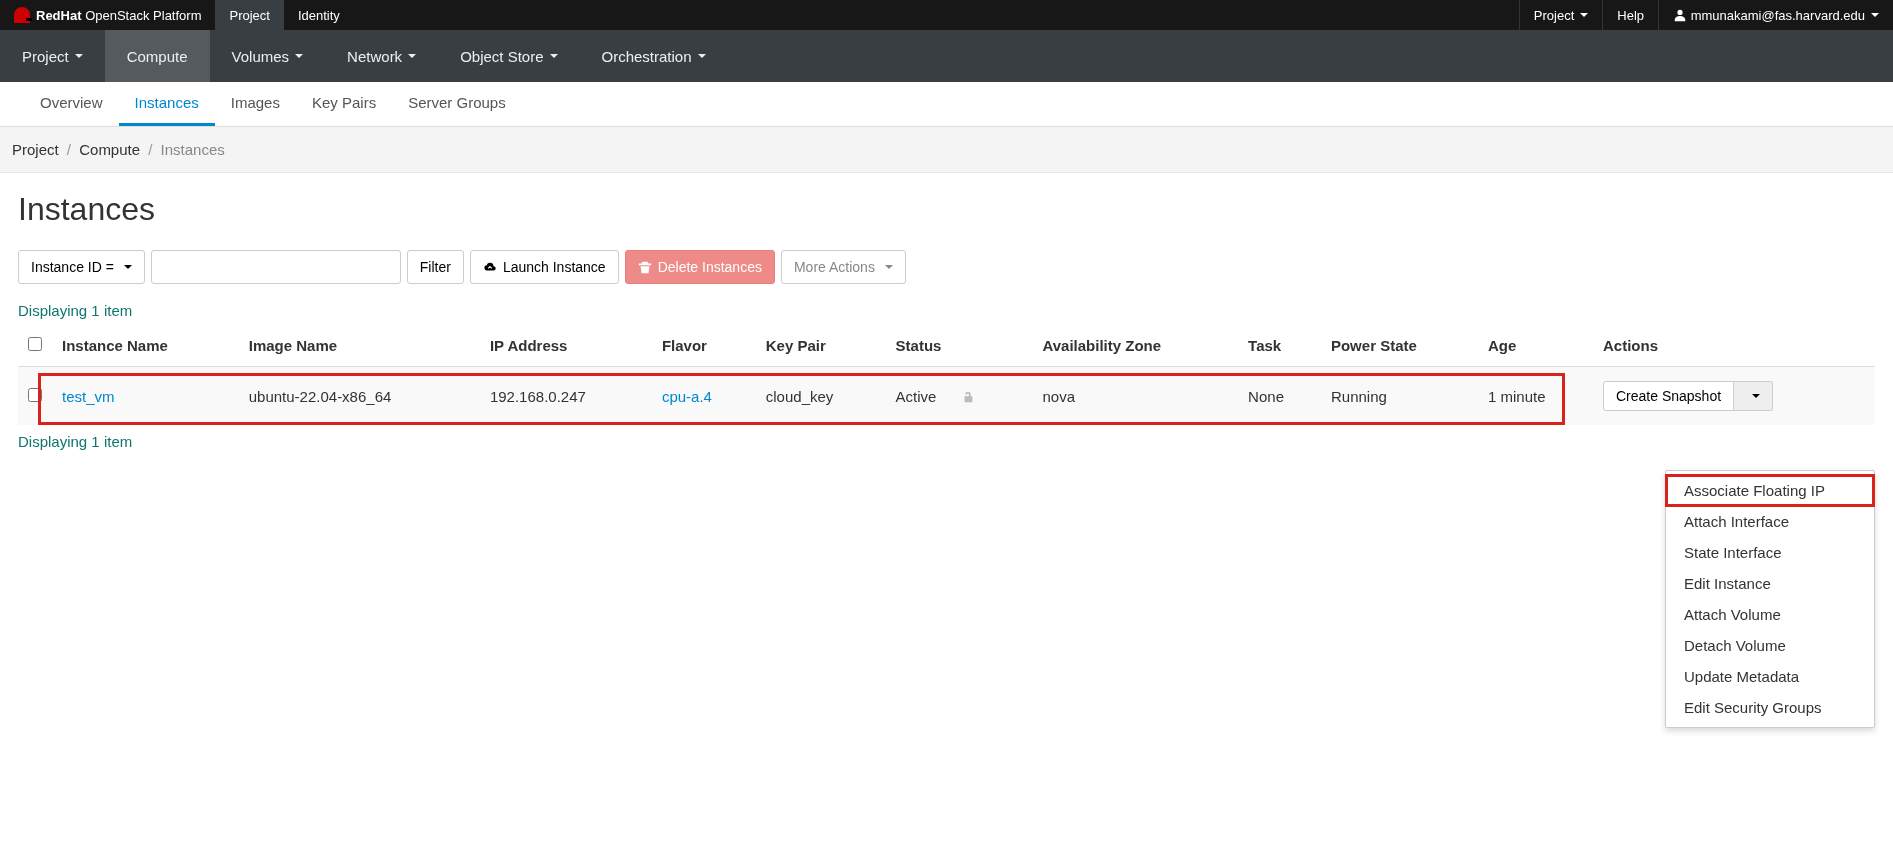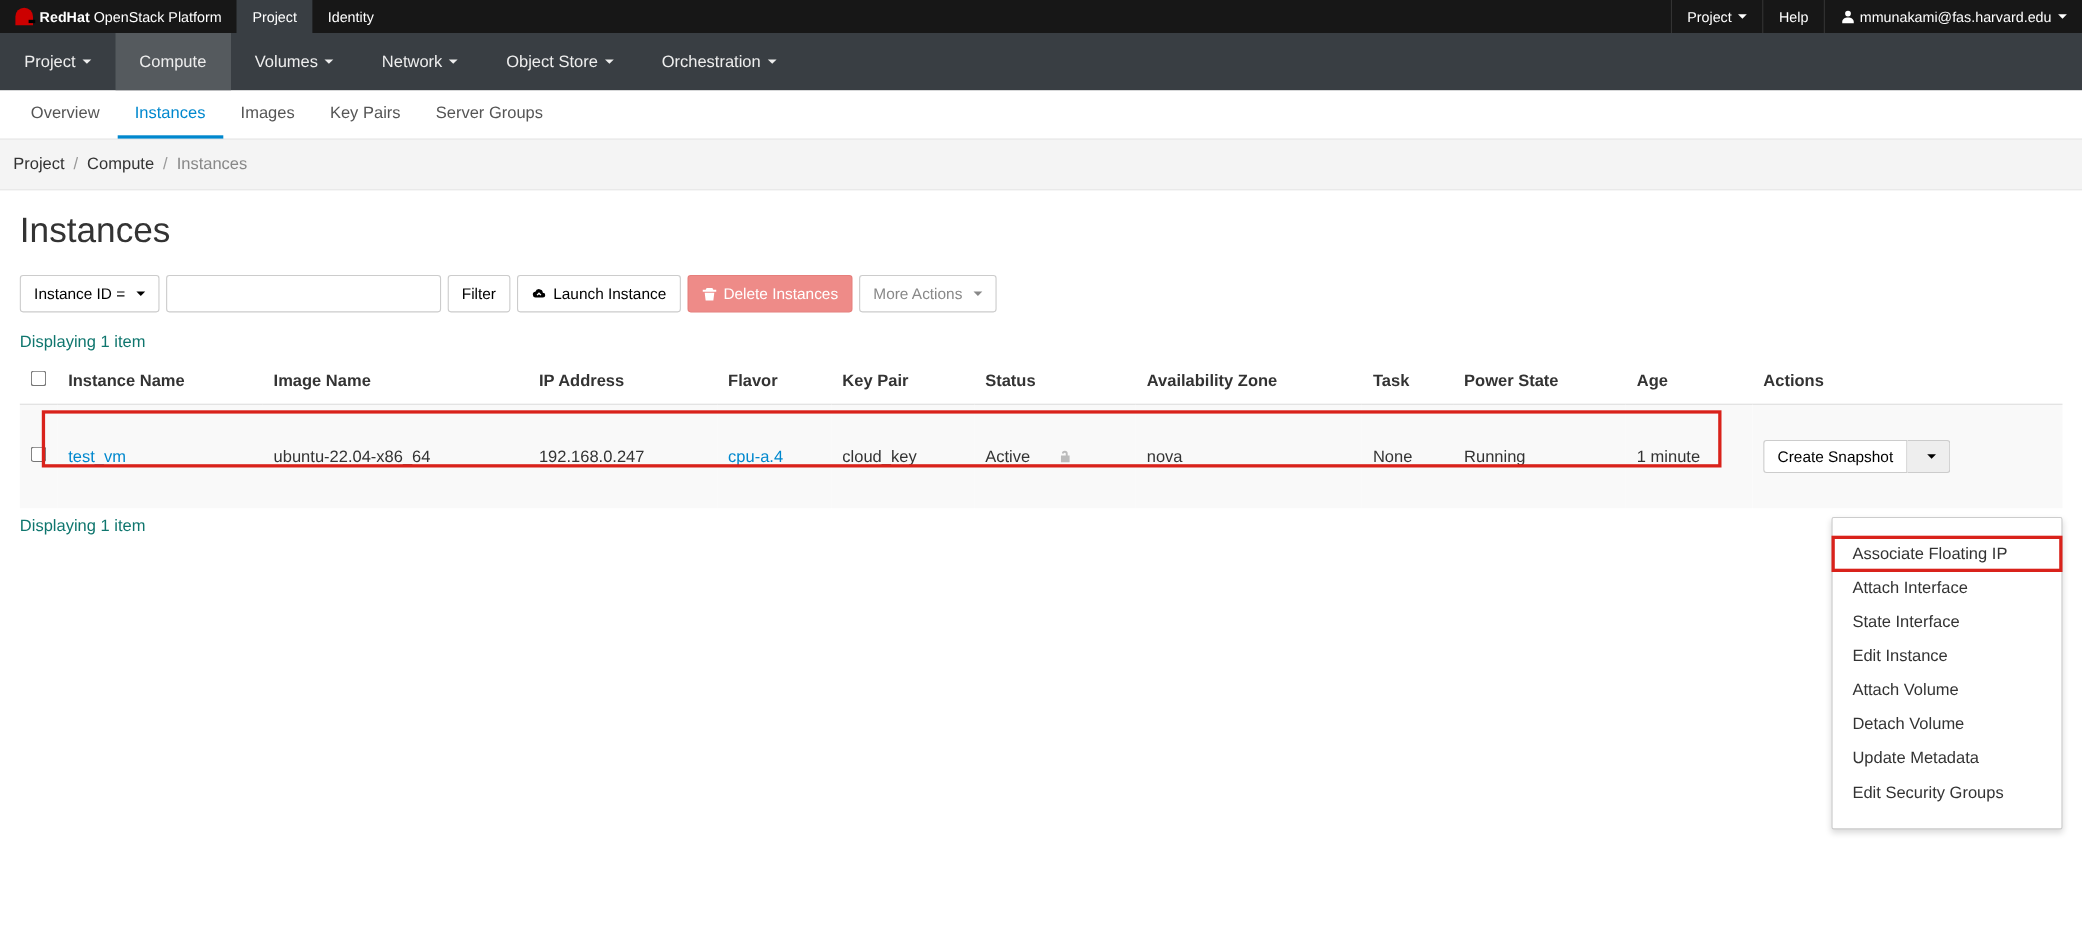--- a/index.html
+++ b/index.html
@@ -17,21 +17,21 @@
 .navbar-top-right { margin-left: auto; display: flex; }
 .navbar-top-right .navbar-top-tab { border-left: 1px solid #333; }
 .caret { display: inline-block; margin-left: 6px; width: 0; height: 0; border-left: 4px solid transparent; border-right: 4px solid transparent; border-top: 4px solid currentColor; vertical-align: middle; }
 
 
 .navbar-grey { background: #393e43; height: 52px; display: flex; align-items: stretch; color: #fff; }
 .navbar-grey-item { padding: 0 22px; display: flex; align-items: center; cursor: pointer; font-size: 15px; color: #eee; }
 .navbar-grey-item.active { background: #555a5e; }
 
 
-.subnav { border-bottom: 1px solid #ddd; display: flex; padding-left: 12px; }
+.subnav { border-bottom: 1px solid #ddd; display: flex; padding-left: 24px; }
 .subnav-item { padding: 12px 16px; font-size: 15px; color: #555; cursor: pointer; border-bottom: 3px solid transparent; }
 .subnav-item.active { color: #0088ce; border-bottom-color: #0088ce; }
 
 
 .breadcrumb-band { background: #f4f4f4; padding: 14px 12px; border-bottom: 1px solid #e7e7e7; }
 .breadcrumb { font-size: 15px; color: #333; }
 .breadcrumb .sep { color: #999; margin: 0 4px; }
 .breadcrumb .crumb-active { color: #888; }
 
 
@@ -42,35 +42,35 @@
 .btn { border: 1px solid #ccc; background: #fff; padding: 6px 12px; border-radius: 3px; font-size: 14px; cursor: pointer; display: inline-flex; align-items: center; white-space: nowrap; }
 .btn-danger { background: #ee8b88; border-color: #e67e7b; color: #fff; }
 .filter-input { border: 1px solid #ccc; border-radius: 3px; width: 250px; padding: 6px 8px; height: 34px; }
 .btn-icon { margin-right: 6px; }
 
 
 .content-pad { padding: 0 18px; }
 .display-count { font-size: 15px; color: #0f766e; margin: 8px 0 6px; }
 table.data { width: 100%; border-collapse: collapse; }
 table.data th { text-align: left; padding: 12px 10px; font-weight: bold; border-bottom: 1px solid #ddd; font-size: 15px; }
-table.data td { padding: 32px 10px; border-top: 1px solid #ddd; font-size: 15px; vertical-align: middle; }
+table.data td { padding: 14px 10px; border-top: 1px solid #ddd; font-size: 15px; vertical-align: middle; }
 tr.data-row { background: #f9f9f9; }
 .hl-row-box { position: absolute; left: 20px; right: 0; border: 3px solid #d9221b; pointer-events: none; height: 52px; }
 .row-wrap { position: relative; }
 .link { color: #0088ce; cursor: pointer; }
 .lock-icon { color: #bbb; margin-left: 20px; }
 
 
 .btn-group { display: inline-flex; }
 .btn-group .btn { border-radius: 0; }
 .btn-group .btn:first-child { border-radius: 3px 0 0 3px; }
 .btn-group .btn:last-child { border-radius: 0 3px 3px 0; border-left: none; background: #eee; }
 
 
-.dropdown-menu { position: absolute; right: 18px; top: 470px; background: #fff; border: 1px solid #ccc; border-radius: 2px; box-shadow: 0 3px 6px rgba(0,0,0,0.15); min-width: 210px; padding: 17px 0; z-index: 10; }
+.dropdown-menu { position: absolute; right: 18px; top: 470px; background: #fff; border: 1px solid #ccc; border-radius: 2px; box-shadow: 0 3px 6px rgba(0,0,0,0.15); min-width: 210px; padding: 4px 0; z-index: 10; }
 .dropdown-item { padding: 7px 18px; font-size: 15px; cursor: pointer; }
 .dropdown-item.hl { outline: 3px solid #d9221b; outline-offset: -2px; }
 
 .checkbox { width: 14px; height: 14px; }
 
 svg.icon { width: 14px; height: 14px; fill: currentColor; vertical-align: -2px; }
 </style>
 </head>
 <body>
 

